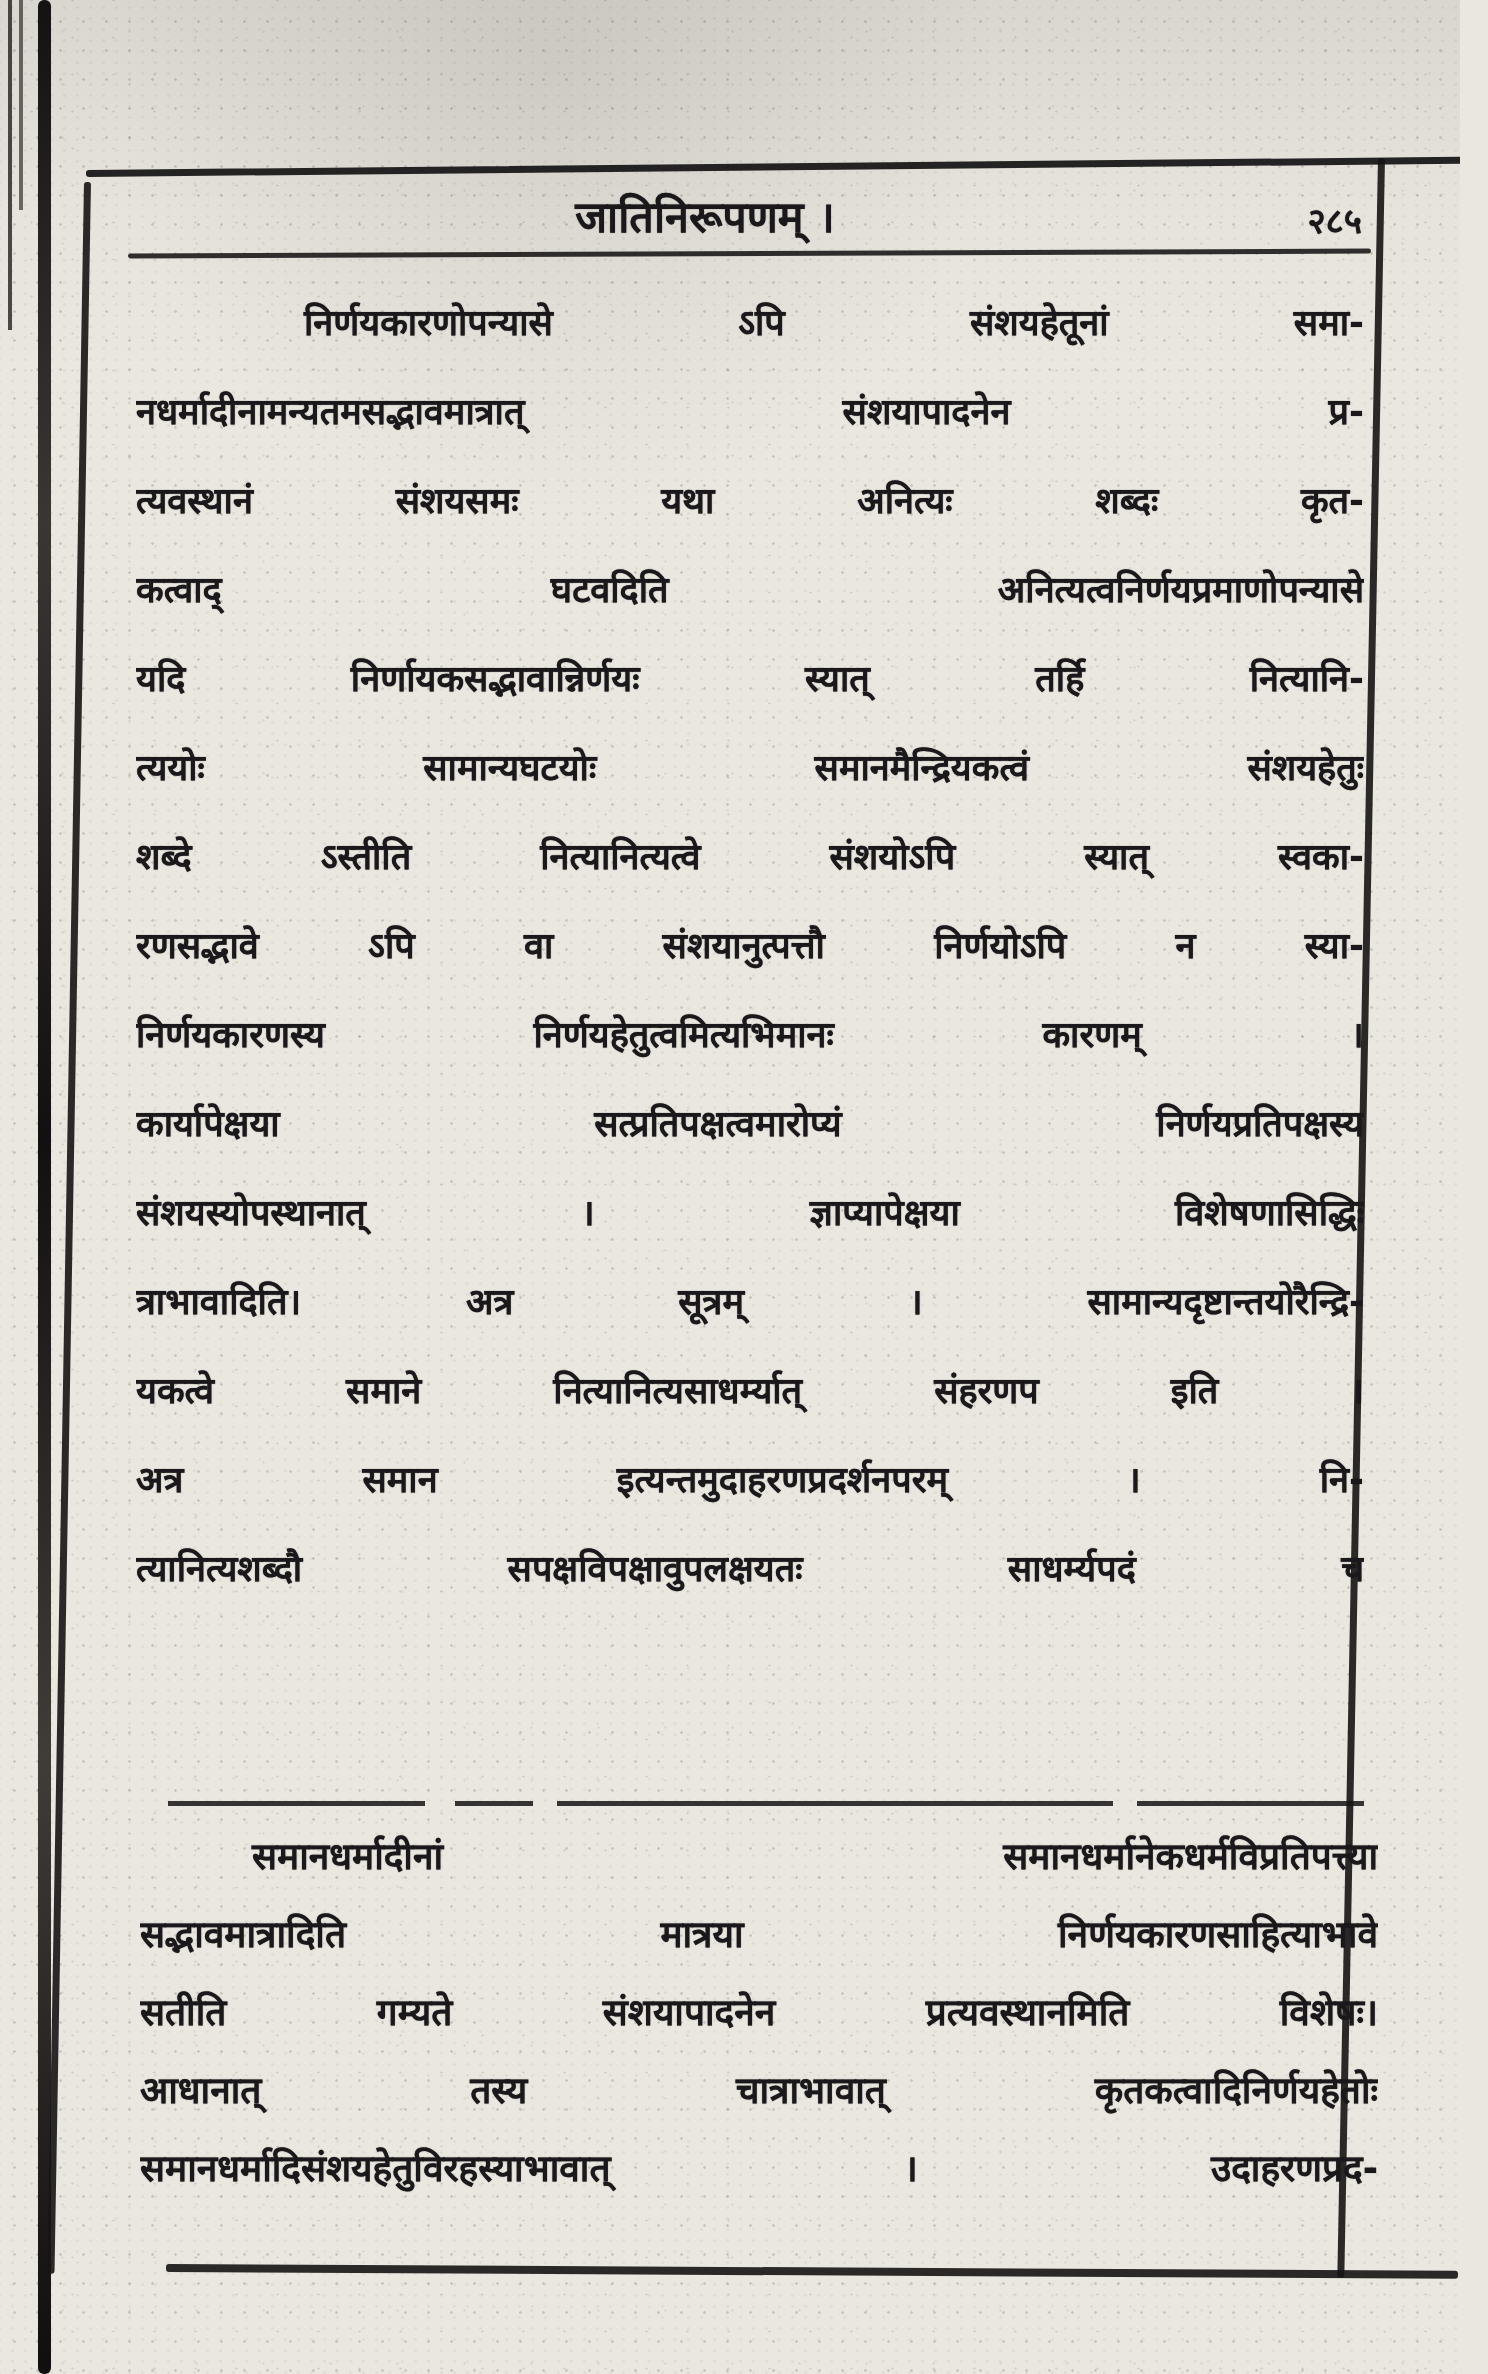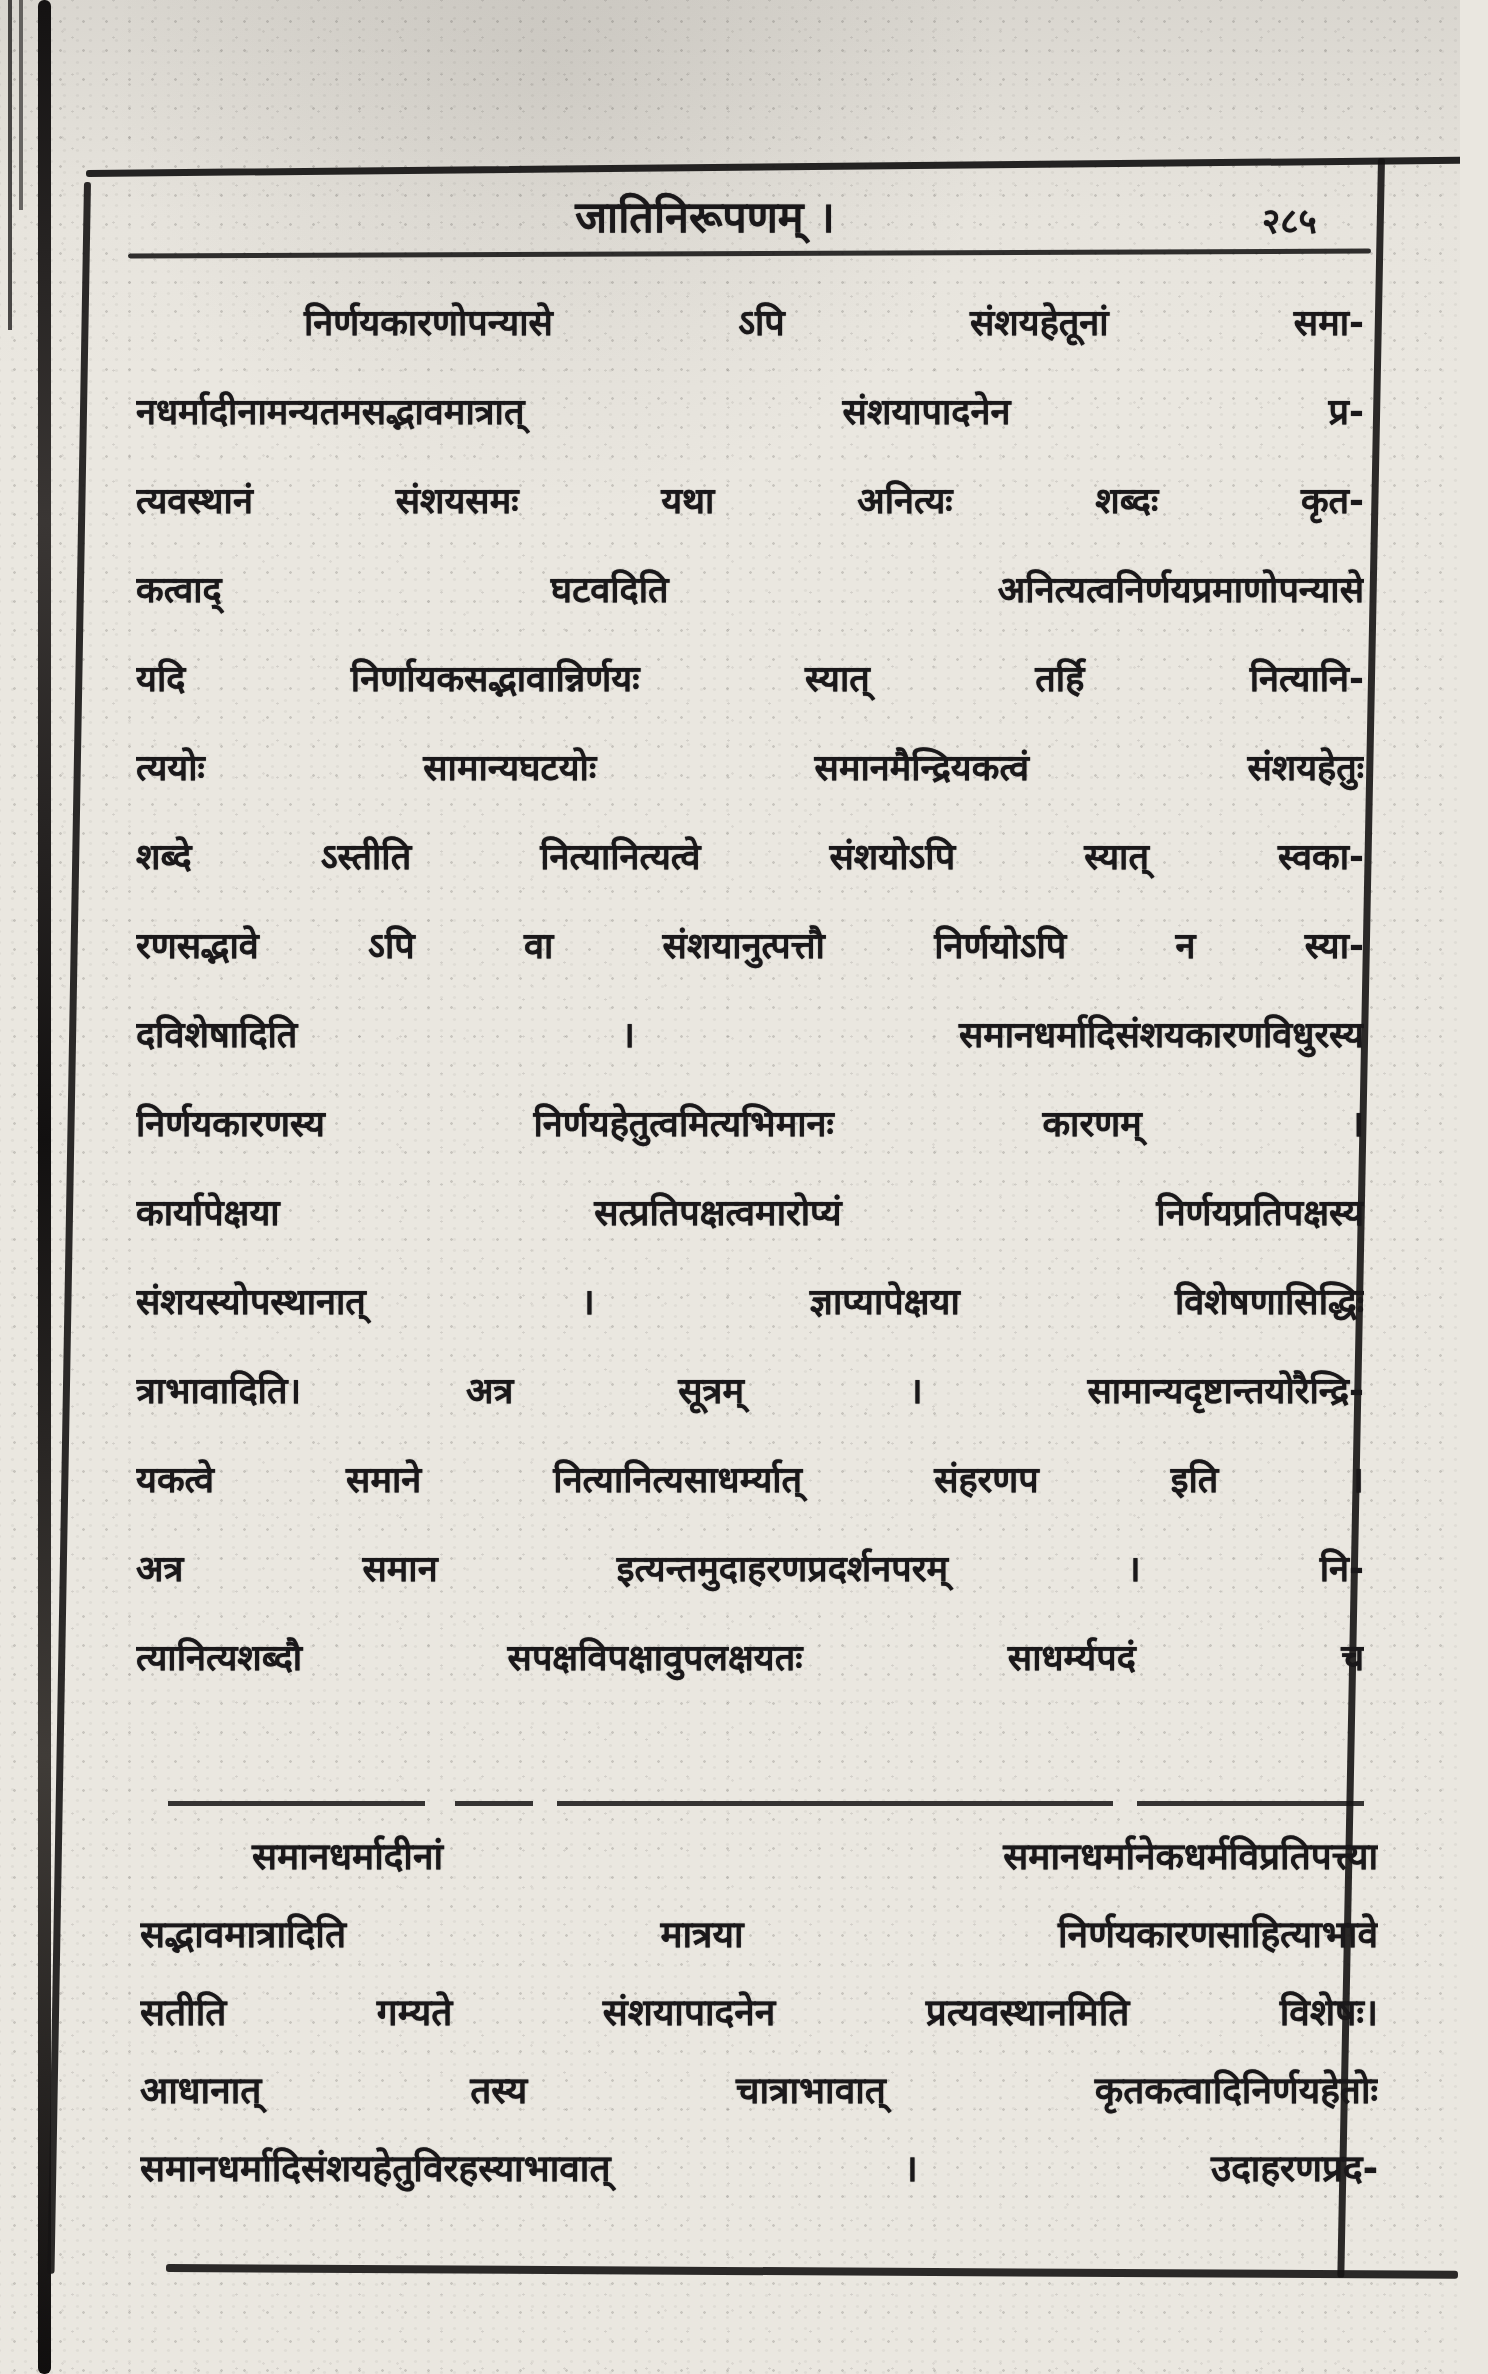--- a/index.html
+++ b/index.html
@@ -52,21 +52,21 @@
   .frame-right{left:1378px;top:158px;width:7px;height:2120px;transform:rotate(1.1deg);transform-origin:top center;opacity:.9;}
   
   .title{
     position:absolute;left:560px;top:186px;width:290px;
     font-size:43px;font-weight:700;color:var(--ink);
     text-align:center;white-space:nowrap;
     text-shadow:0 0 1px rgba(10,8,8,.65);
   }
   .pagenum{
     position:absolute;left:1262px;top:196px;width:100px;
-    font-size:35px;font-weight:700;color:var(--ink);text-align:left;
+    font-size:35px;font-weight:700;color:var(--ink);text-align:right;
     text-shadow:0 0 1px rgba(10,8,8,.6);
   }
   
   .body-text{position:absolute;left:136px;top:278px;width:1228px;}
   .line{
     height:89px;line-height:89px;
     font-size:36px;font-weight:700;color:var(--ink);
     text-align:justify;text-align-last:justify;
     text-shadow:0 0 1px rgba(12,10,10,.7);
     overflow:hidden;
@@ -113,21 +113,20 @@
 
   <main class="body-text">
     <div class="line indent1">निर्णयकारणोपन्यासे ऽपि संशयहेतूनां समा-</div>
     <div class="line">नधर्मादीनामन्यतमसद्भावमात्रात् संशयापादनेन प्र-</div>
     <div class="line">त्यवस्थानं संशयसमः यथा अनित्यः शब्दः कृत-</div>
     <div class="line">कत्वाद् घटवदिति अनित्यत्वनिर्णयप्रमाणोपन्यासे</div>
     <div class="line">यदि निर्णायकसद्भावान्निर्णयः स्यात् तर्हि नित्यानि-</div>
     <div class="line">त्ययोः सामान्यघटयोः समानमैन्द्रियकत्वं संशयहेतुः</div>
     <div class="line">शब्दे ऽस्तीति नित्यानित्यत्वे संशयोऽपि स्यात् स्वका-</div>
     <div class="line">रणसद्भावे ऽपि वा संशयानुत्पत्तौ निर्णयोऽपि न स्या-</div>
-    <div class="line">दविशेषादिति । समानधर्मादिसंशयकारणविधुरस्य</div>
     <div class="line">निर्णयकारणस्य निर्णयहेतुत्वमित्यभिमानः कारणम् ।</div>
     <div class="line">कार्यापेक्षया सत्प्रतिपक्षत्वमारोप्यं निर्णयप्रतिपक्षस्य</div>
     <div class="line">संशयस्योपस्थानात् । ज्ञाप्यापेक्षया विशेषणासिद्धिः</div>
     <div class="line">त्राभावादिति। अत्र सूत्रम् । सामान्यदृष्टान्तयोरैन्द्रि-</div>
     <div class="line">यकत्वे समाने नित्यानित्यसाधर्म्यात् संहरणप इति ।</div>
     <div class="line">अत्र समान इत्यन्तमुदाहरणप्रदर्शनपरम् । नि-</div>
     <div class="line">त्यानित्यशब्दौ सपक्षविपक्षावुपलक्षयतः साधर्म्यपदं च</div>
   </main>
 
   <div class="fnsep"></div>

